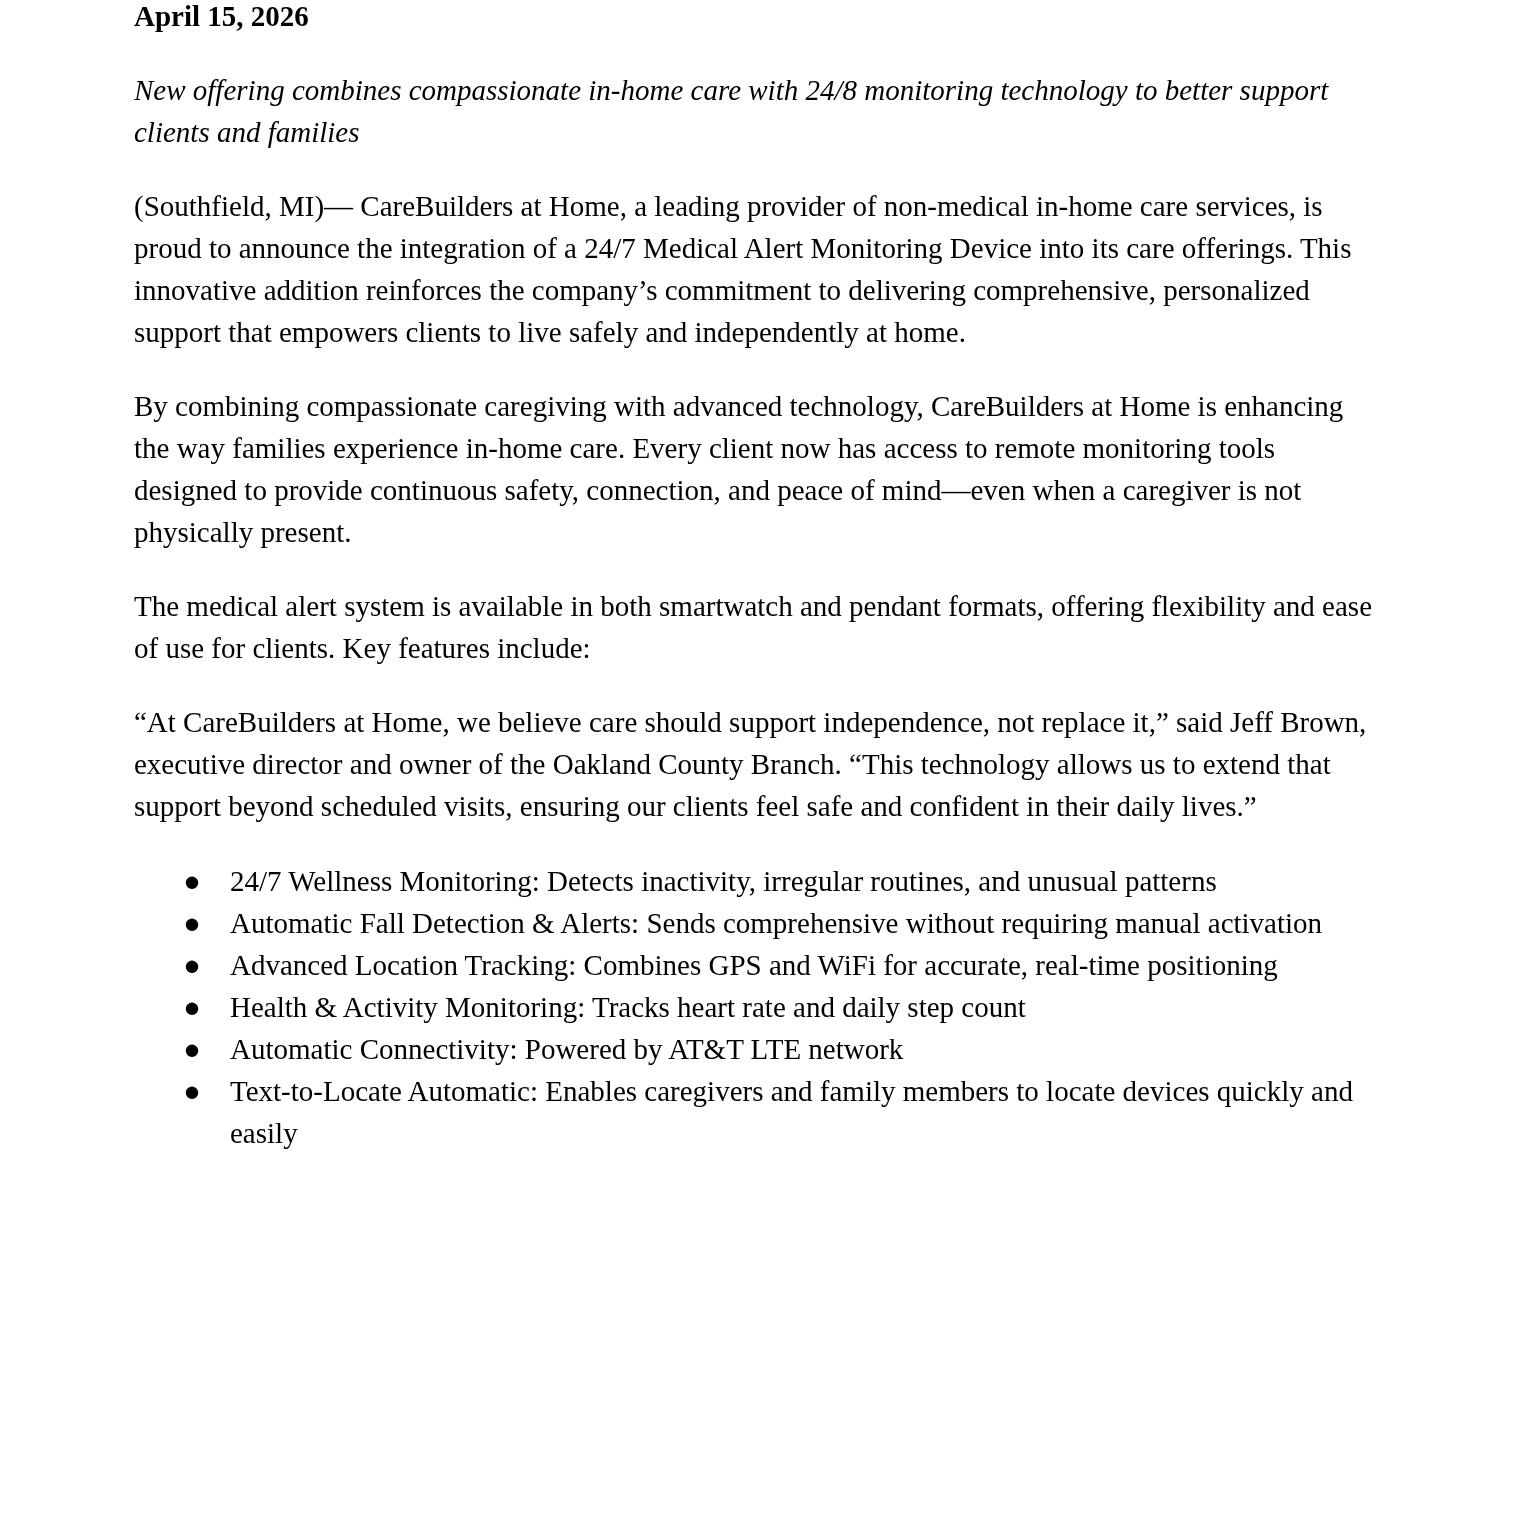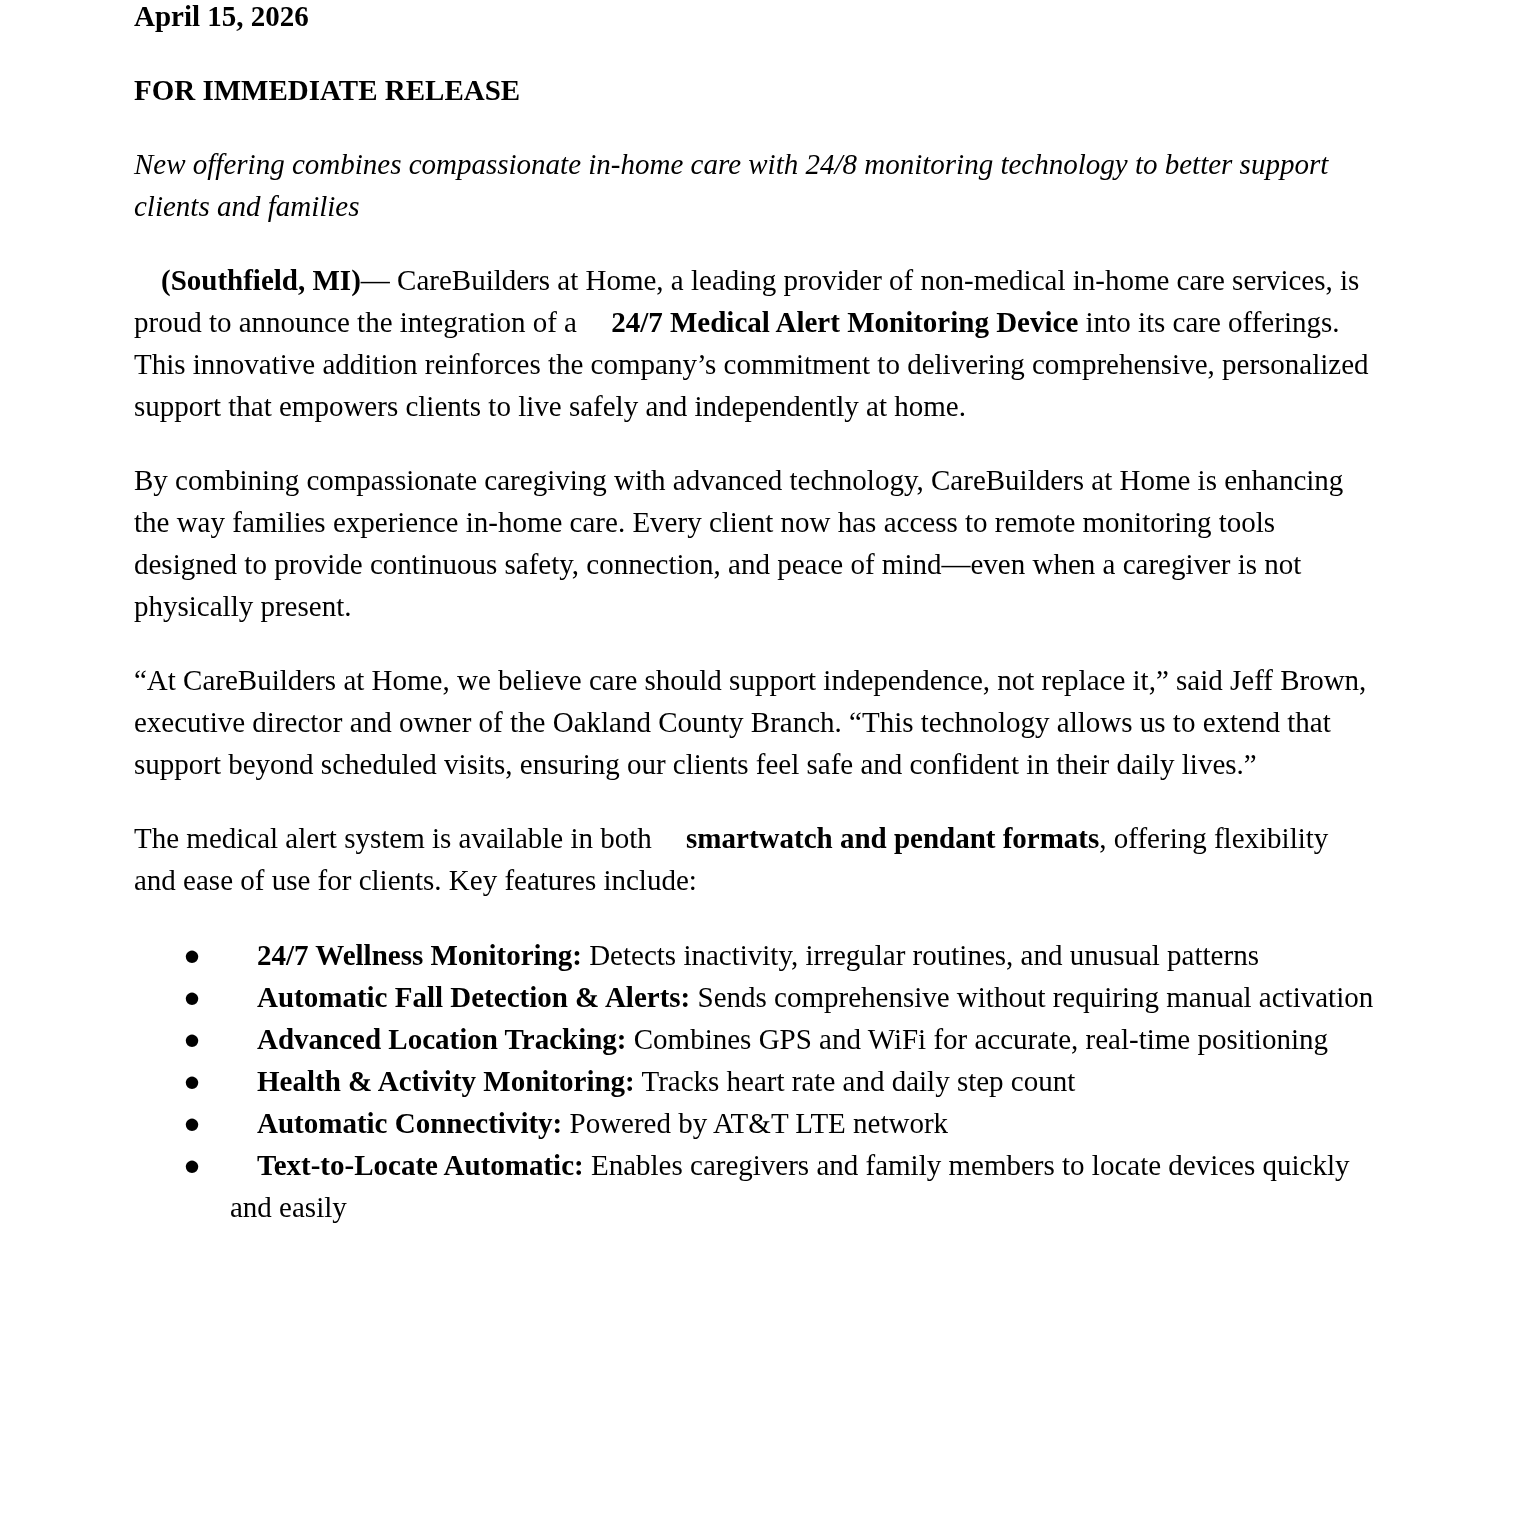--- a/index.html
+++ b/index.html
@@ -30,21 +30,21 @@
       font-weight: bold;
       margin-bottom: 32px;
     }
     .subhead {
       font-style: italic;
       margin-bottom: 32px;
     }
     .para {
       margin-bottom: 32px;
     }
-    b { font-weight: bold; margin-left: 27px; }
+    b { font-weight: normal; }
     ul.features {
       list-style: none;
       margin: 0;
       padding: 0 0 0 96px;
       position: relative;
       top: 1px;
     }
     ul.features li {
       position: relative;
       margin: 0;
@@ -56,31 +56,30 @@
       width: 20px;
       text-align: center;
     }
   </style>
 </head>
 <body>
 
 <div class="page">
 
   <p class="head-line">April 15, 2026</p>
-  <p class="head-line">FOR IMMEDIATE RELEASE</p>
 
   <p class="subhead">New offering combines compassionate in-home care with 24/8 monitoring technology to better support clients and families</p>
 
   <p class="para"><b>(Southfield, MI)</b><span>— CareBuilders at Home, a leading provider of non-medical in-home care services, is proud to announce the integration of a </span><b>24/7 Medical Alert Monitoring Device</b><span> into its care offerings. This innovative addition reinforces the company’s commitment to delivering comprehensive, personalized support that empowers clients to live safely and independently at home.</span></p>
 
   <p class="para">By combining compassionate caregiving with advanced technology, CareBuilders at Home is enhancing the way families experience in-home care. Every client now has access to remote monitoring tools designed to provide continuous safety, connection, and peace of mind—even when a caregiver is not physically present.</p>
 
+  <p class="para"><span>The medical alert system is available in both </span><b>smartwatch and pendant formats</b><span>, offering flexibility and ease of use for clients. Key features include:</span></p>
+
   <p class="para">“At CareBuilders at Home, we believe care should support independence, not replace it,” said Jeff Brown, executive director and owner of the Oakland County Branch. “This technology allows us to extend that support beyond scheduled visits, ensuring our clients feel safe and confident in their daily lives.”</p>
-
-  <p class="para"><span>The medical alert system is available in both </span><b>smartwatch and pendant formats</b><span>, offering flexibility and ease of use for clients. Key features include:</span></p>
 
   <ul class="features">
     <li><span class="bullet">●</span><b>24/7 Wellness Monitoring:</b><span> Detects inactivity, irregular routines, and unusual patterns</span></li>
     <li><span class="bullet">●</span><b>Automatic Fall Detection &amp; Alerts:</b><span> Sends comprehensive without requiring manual activation</span></li>
     <li><span class="bullet">●</span><b>Advanced Location Tracking:</b><span> Combines GPS and WiFi for accurate, real-time positioning</span></li>
     <li><span class="bullet">●</span><b>Health &amp; Activity Monitoring:</b><span> Tracks heart rate and daily step count</span></li>
     <li><span class="bullet">●</span><b>Automatic Connectivity:</b><span> Powered by AT&amp;T LTE network</span></li>
     <li><span class="bullet">●</span><b>Text-to-Locate Automatic:</b><span> Enables caregivers and family members to locate devices quickly and easily</span></li>
   </ul>
 

